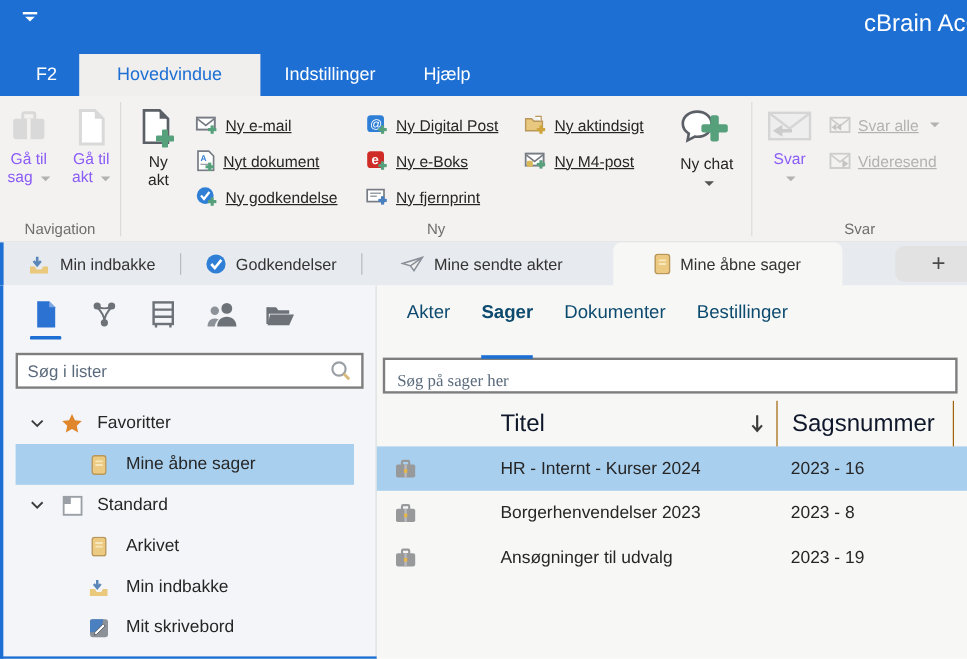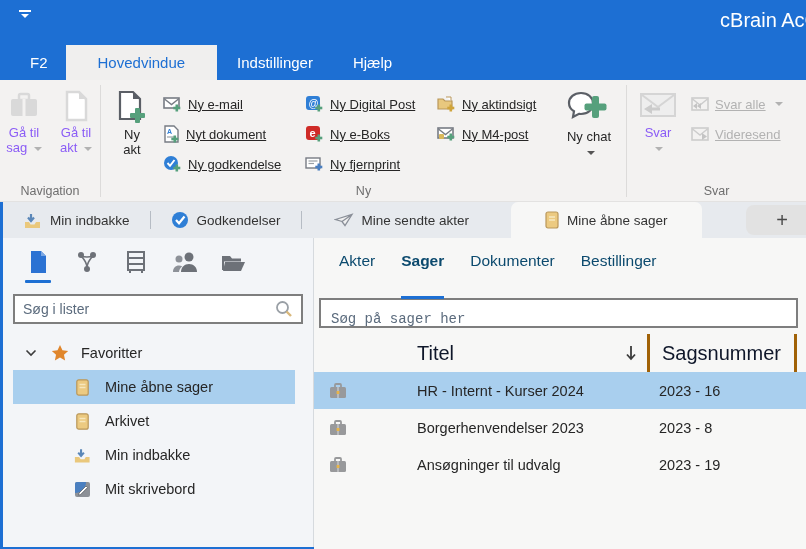--- a/index.html
+++ b/index.html
@@ -68,26 +68,26 @@
   .trow.selected .gico { margin-left:60px; }
   .side-bottom { position:absolute; left:-3px; bottom:0; width:314px; height:7px; background:#1d6fd3; }
 
   
   .main { flex:1; background:#f7f7f6; position:relative; }
   .main-tabs { display:flex; padding:14px 0 0 12px; height:52px; }
   .mtab { font-size:15.5px; padding:0 13px; color:#0c4a6e; cursor:pointer; position:relative; }
   .mtab.active { font-weight:bold; }
   .mtab.active::after { content:""; position:absolute; left:13px; right:13px; bottom:-9px; height:3px; background:#1d6fd3; }
   .main-search { margin:8px 8px 0 5px; height:30px; background:#fff; border:2px solid #7e7e7e; display:flex; align-items:center; padding:0 10px; }
-  .main-search input { flex:1; border:none; outline:none; font-size:14px; font-family:Liberation Mono, monospace; color:#333; background:transparent;margin-top:12px; }
+  .main-search input { flex:1; border:none; outline:none; font-size:14px; font-family:Liberation Serif, serif; color:#333; background:transparent;margin-top:12px; }
   .main-search input::placeholder { color:#5b6b7d; opacity:1; }
   .stable { margin-top:6px; }
   .srow { display:grid; grid-template-columns:103px 230px 147px 1fr; align-items:center; height:37px; font-size:14.5px; }
   .srow.header { height:38px; font-size:20px; color:#0f172a; }
-  .srow.header .cell-sags, .srow.header .cell-end { border-left:3px solid #a16207; height:100%; display:flex; align-items:center; }
+  .srow.header .cell-sags, .srow.header .cell-end { border-left:1px solid #a16207; height:100%; display:flex; align-items:center; }
   .cell-icon { display:flex; padding-left:14px; }
   .cell-titel { display:flex; align-items:center; justify-content:space-between; padding-right:10px; }
   .cell-sags { padding-left:12px; }
   .srow.selected { background:#a9cfee; }
 
   .svg-ico { display:block; }
 </style>
 </head>
 <body>
 
@@ -372,20 +372,32 @@
         </div>
         <div class="trow selected">
           <span class="gico">
             <svg width="13" height="17" viewBox="0 0 13 17">
                 <rect x="0.8" y="0.8" width="11.4" height="15.4" rx="2" fill="#ecca81" stroke="#b9975a" stroke-width="1.2"></rect>
                 <line x1="3.5" y1="5.5" x2="9.5" y2="5.5" stroke="#f7e7bd" stroke-width="1.5"></line>
                 <line x1="3.5" y1="8.5" x2="9.5" y2="8.5" stroke="#f7e7bd" stroke-width="1.5"></line>
               </svg>
           </span>
           <span class="tlabel" style="margin-left:14px;">Mine åbne sager</span>
+        </div>
+        <div class="trow">
+          <svg class="chev" width="12" height="8" viewBox="0 0 12 8">
+              <path d="M1.5 1.5 L6 6 L10.5 1.5" fill="none" stroke="#3c3c3c" stroke-width="1.6"></path>
+            </svg>
+          <span class="gico">
+            <svg width="17" height="17" viewBox="0 0 17 17">
+                <rect x="1" y="1" width="15" height="15" fill="#fff" stroke="#9aa0a6" stroke-width="1.6"></rect>
+                <rect x="1" y="1" width="6" height="6" fill="#9aa0a6"></rect>
+              </svg>
+          </span>
+          <span class="tlabel">Standard</span>
         </div>
         <div class="trow child">
           <span class="gico">
             <svg width="13" height="17" viewBox="0 0 13 17">
                 <rect x="0.8" y="0.8" width="11.4" height="15.4" rx="2" fill="#ecca81" stroke="#b9975a" stroke-width="1.2"></rect>
                 <line x1="3.5" y1="5.5" x2="9.5" y2="5.5" stroke="#f7e7bd" stroke-width="1.5"></line>
                 <line x1="3.5" y1="8.5" x2="9.5" y2="8.5" stroke="#f7e7bd" stroke-width="1.5"></line>
               </svg>
           </span>
           <span class="tlabel" style="margin-left:14px;">Arkivet</span>

